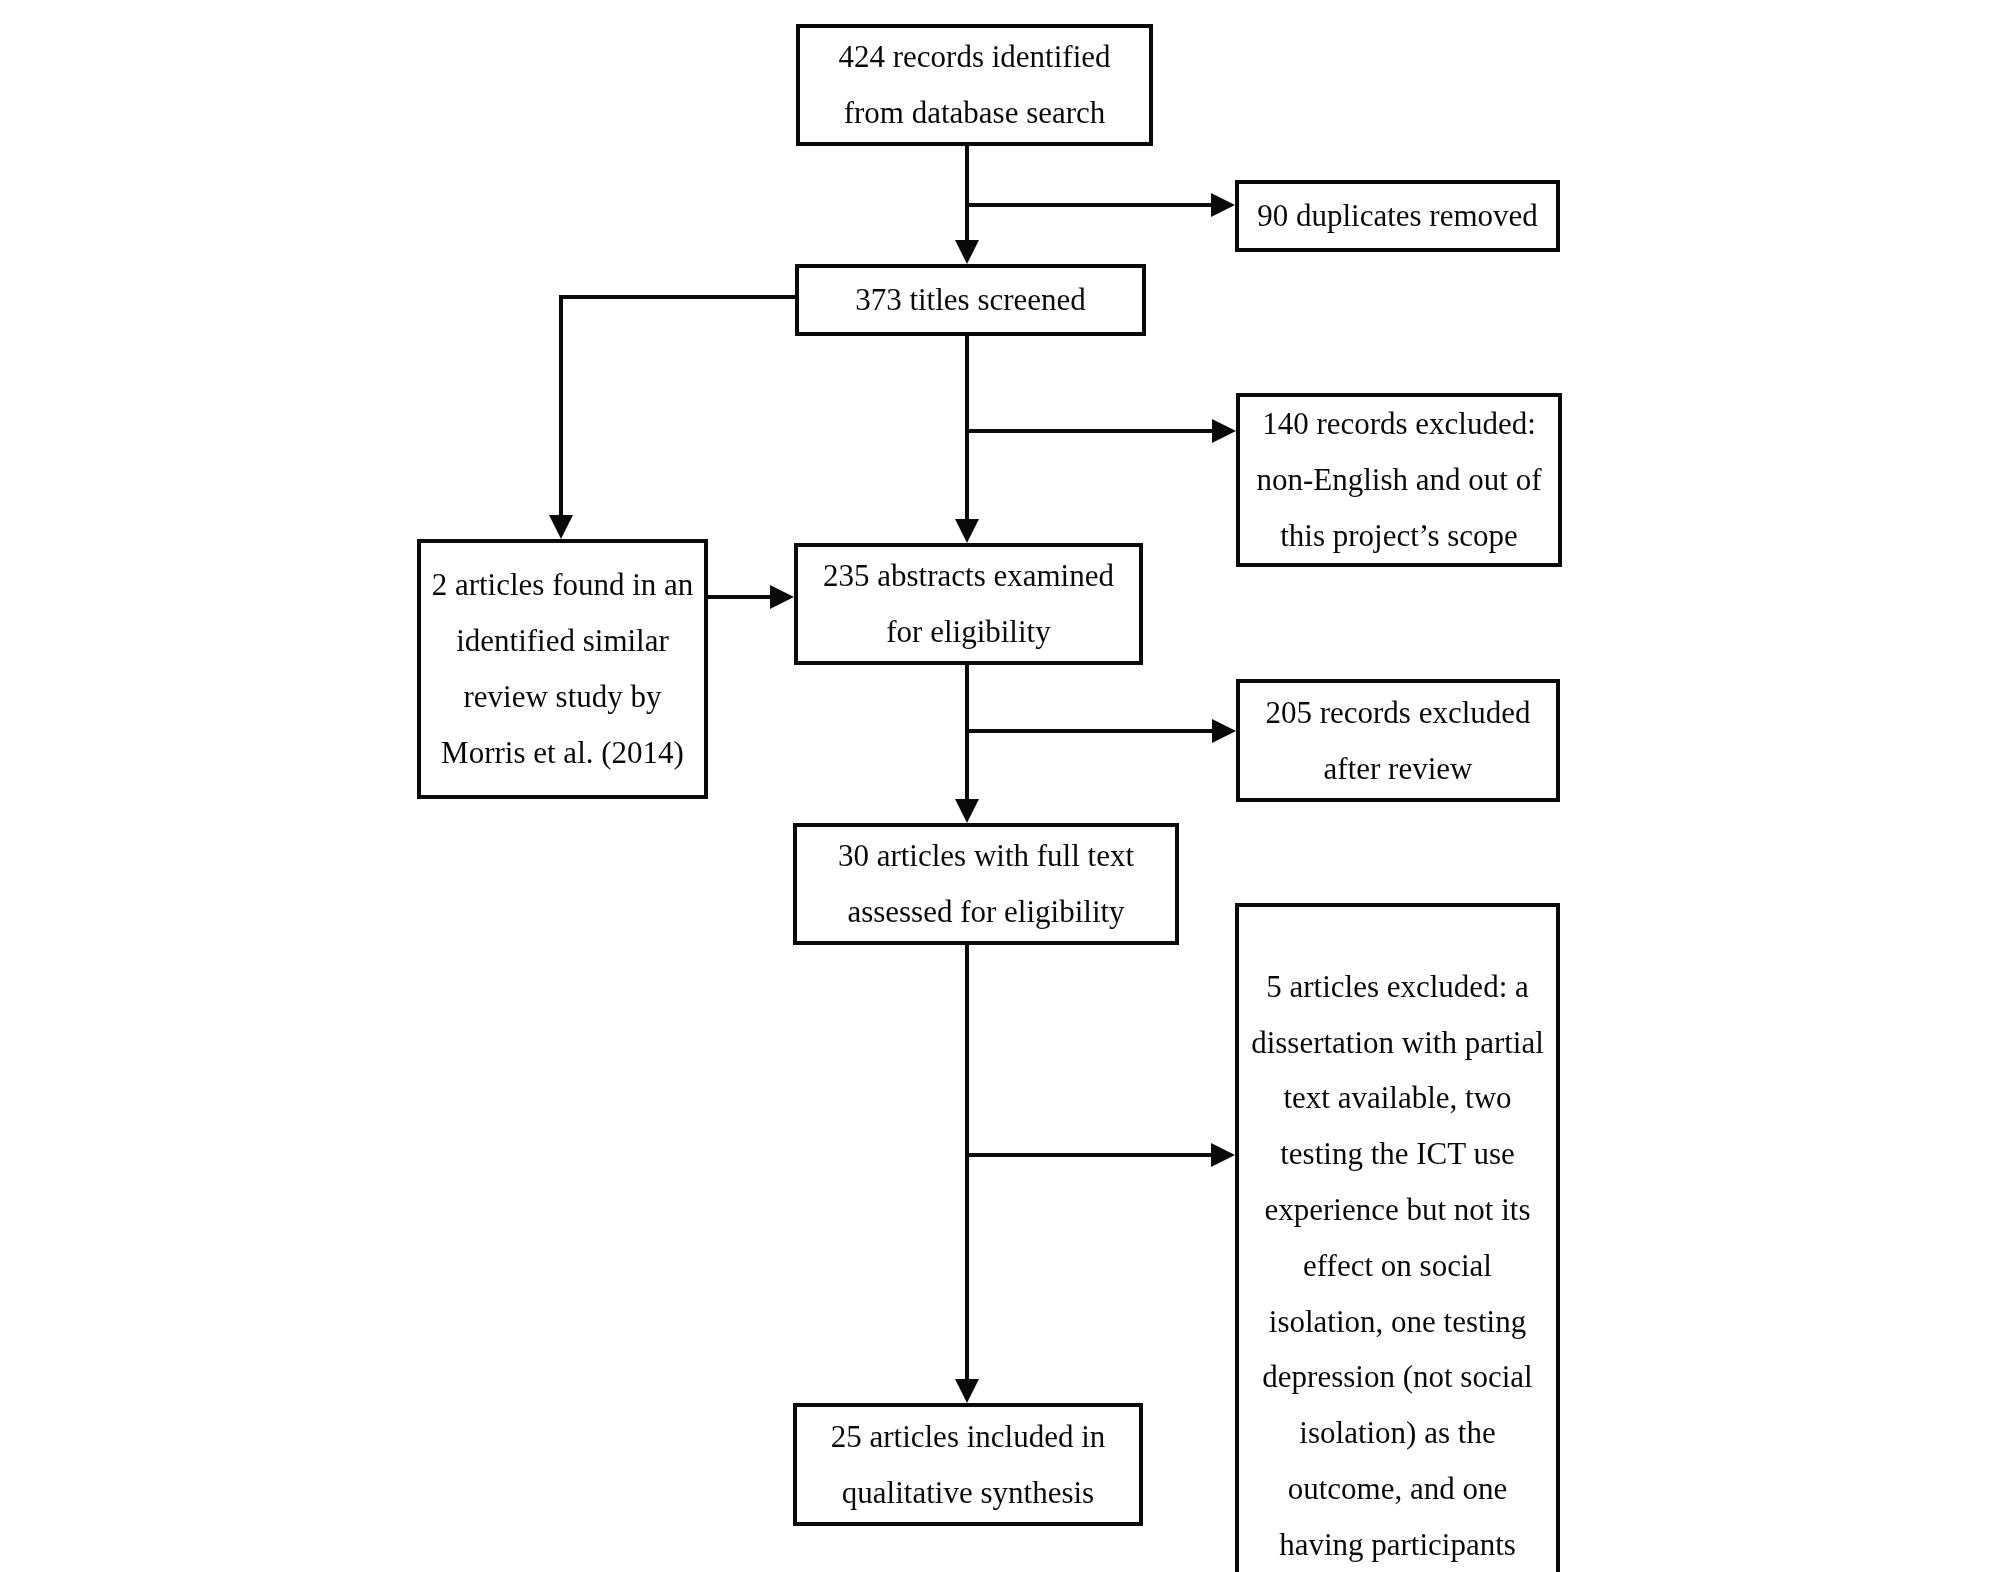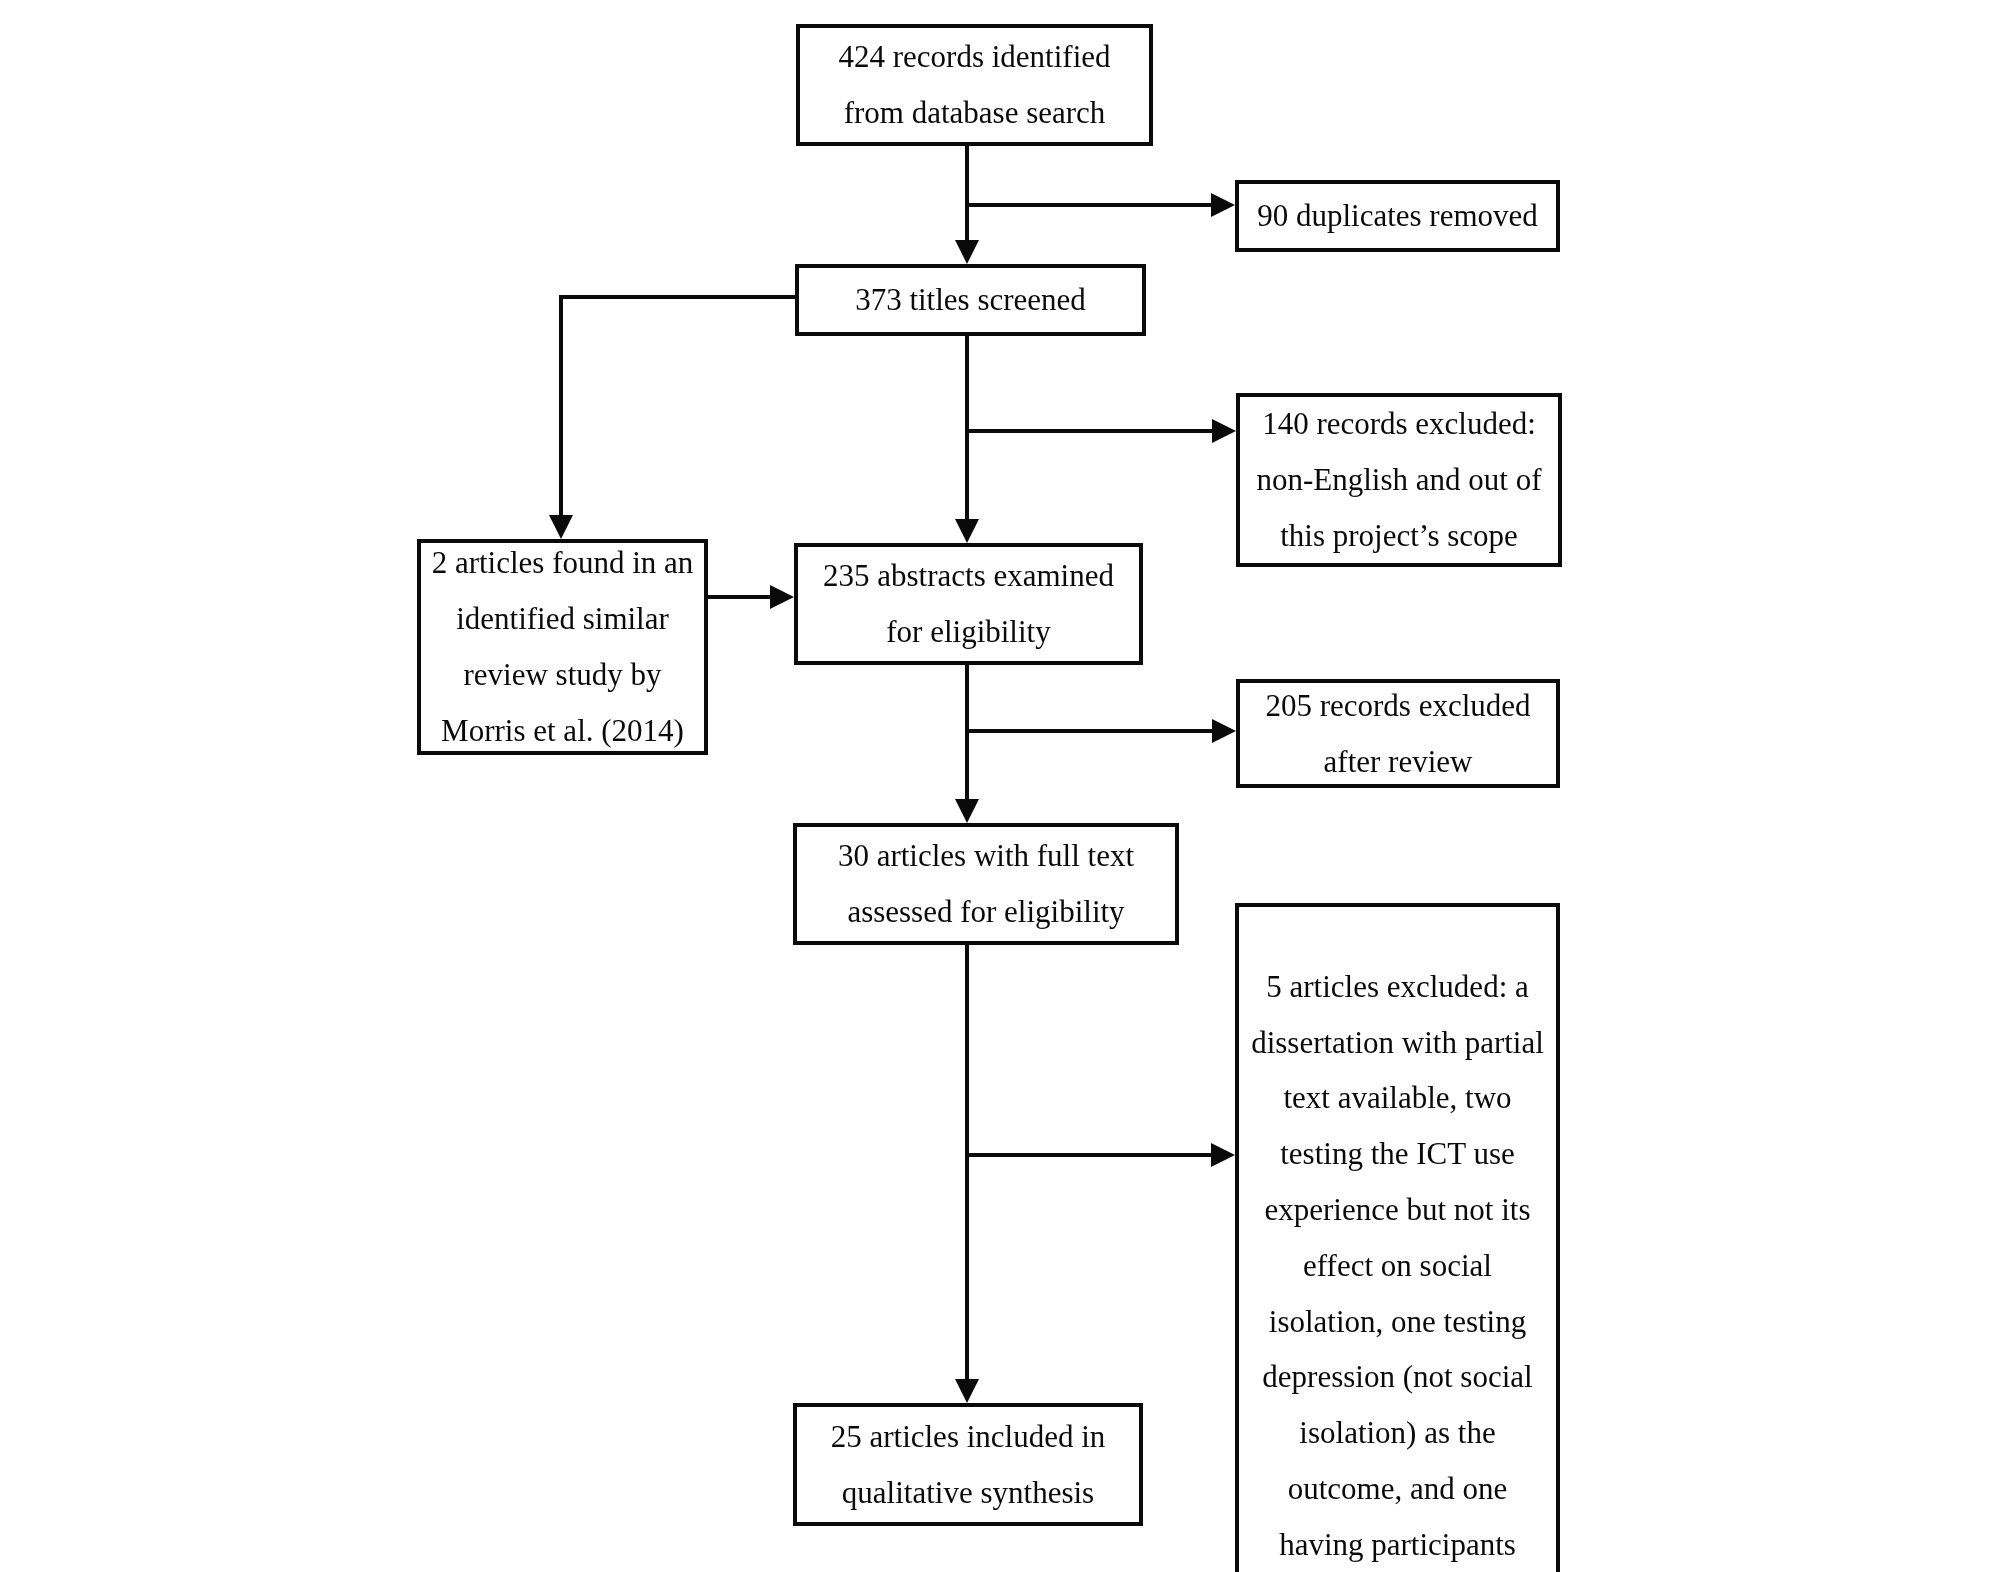--- a/index.html
+++ b/index.html
@@ -58,29 +58,29 @@
   </div>
 
   <div class="node" style="left:795px; top:264px; width:351px; height:72px;">
     <span class="node-label">373 titles screened</span>
   </div>
 
   <div class="node" style="left:1236px; top:365px; width:326px; height:174px;margin-top:28px;">
     <span class="node-label">140 records excluded: non-English and out of this project’s scope</span>
   </div>
 
-  <div class="node" style="left:417px; top:539px; width:291px; height:216px;">
+  <div class="node" style="left:417px; top:539px; width:291px; height:260px;">
     <span class="node-label">2 articles found in an identified similar review study by Morris et al. (2014)</span>
   </div>
 
   <div class="node" style="left:794px; top:543px; width:349px; height:122px;">
     <span class="node-label">235 abstracts examined for eligibility</span>
   </div>
 
-  <div class="node" style="left:1236px; top:679px; width:324px; height:109px;">
+  <div class="node" style="left:1236px; top:679px; width:324px; height:123px;">
     <span class="node-label">205 records excluded after review</span>
   </div>
 
   <div class="node" style="left:793px; top:823px; width:386px; height:122px;">
     <span class="node-label">30 articles with full text assessed for eligibility</span>
   </div>
 
   <div class="node" style="left:1235px; top:903px; width:325px; height:781px; padding:2px 4px;">
     <span class="node-label">5 articles excluded: a dissertation with partial text available, two testing the ICT use experience but not its effect on social isolation, one testing depression (not social isolation) as the outcome, and one having participants under 55 years-old</span>
   </div>

